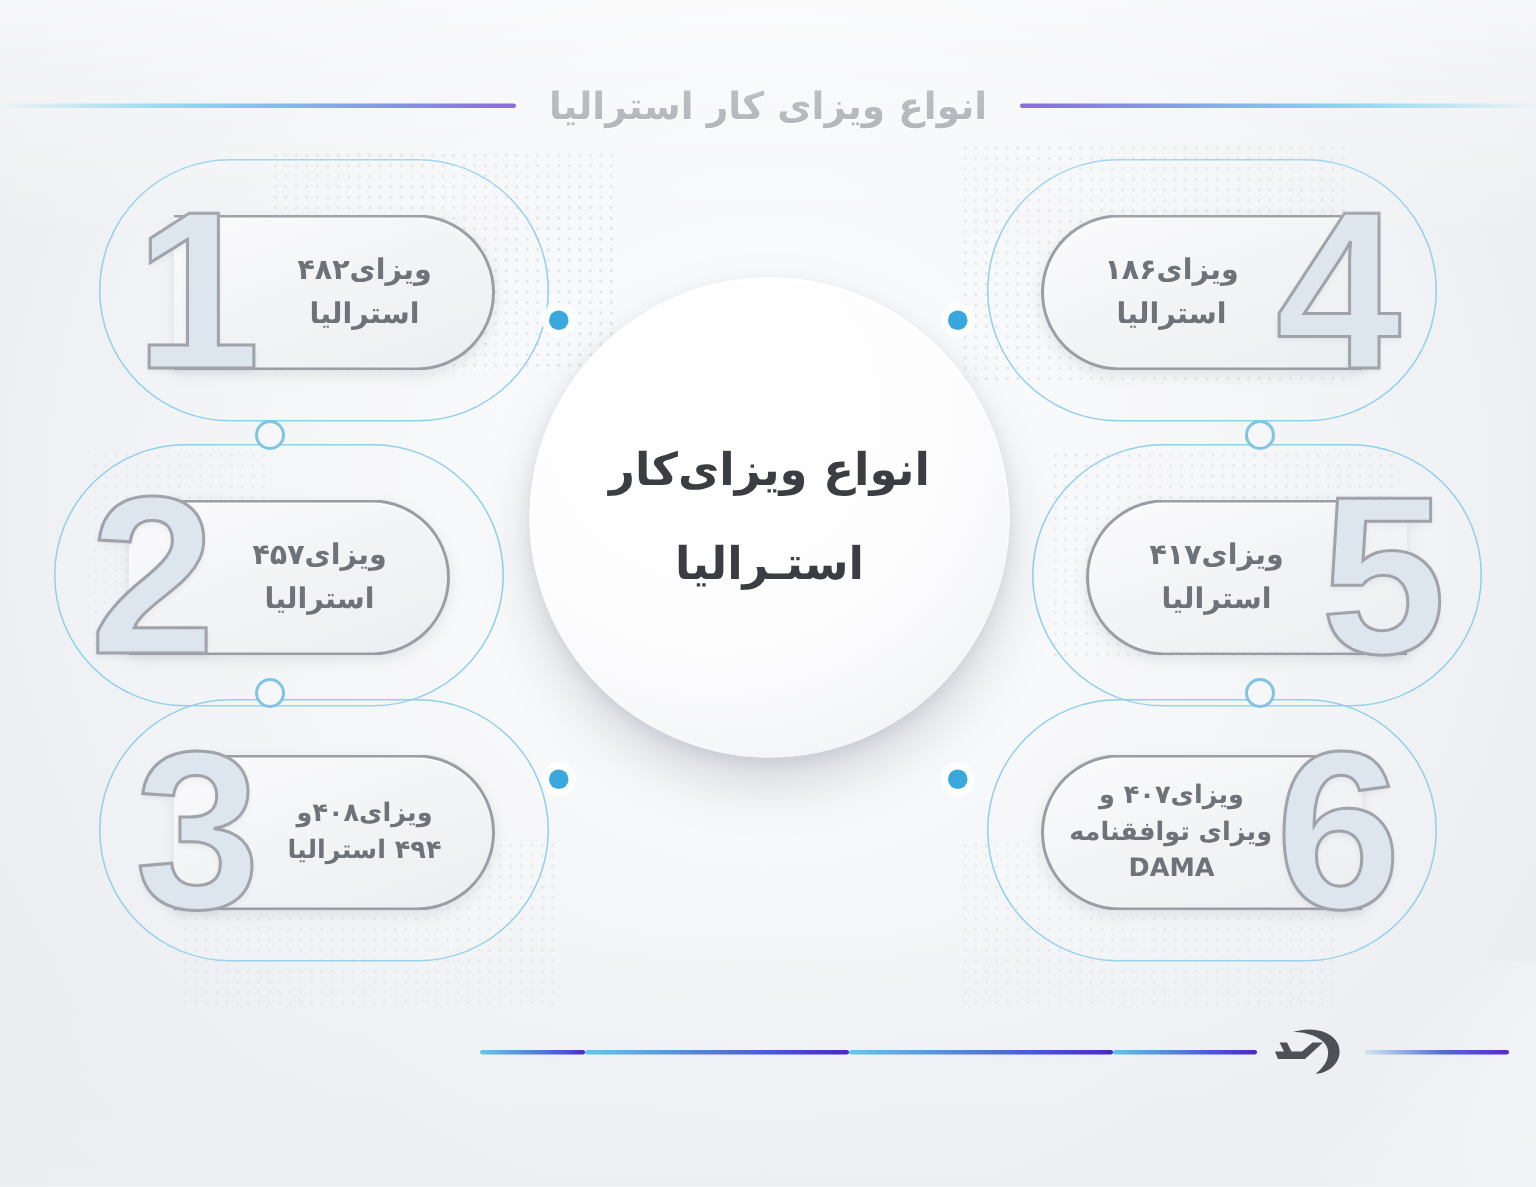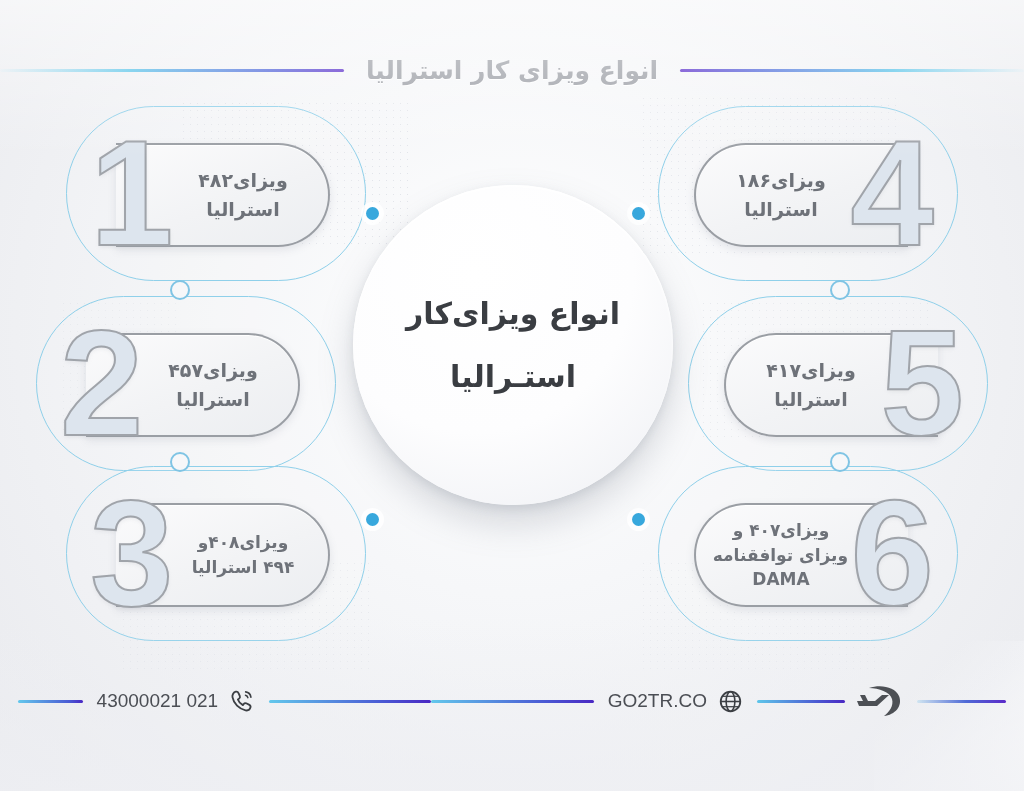--- a/index.html
+++ b/index.html
@@ -245,44 +245,23 @@
 
     <div class="brandlogo">
       <svg width="52" height="38" viewBox="0 0 52 38" aria-hidden="true">
         <path d="M14 6 C26 2, 40 5, 44 14 C48 24, 40 33, 29 34 C34 30, 39 24, 37 17 C35 10, 24 6, 14 6 Z" fill="#4d5055"></path>
         <path d="M4 24 L22 24 L34 13 L27 13 L20 19 L13 19 L10 13 L5 13 L8 19 L2 19 Z" fill="#4d5055"></path>
       </svg>
     </div>
 
     <div class="fline b"></div>
 
-    <div class="fitem">
-      <svg width="25" height="25" viewBox="0 0 24 24">
-        <circle cx="12" cy="12" r="9.4" fill="none" stroke="#3c3f44" stroke-width="1.7"></circle>
-        <ellipse cx="12" cy="12" rx="4.2" ry="9.4" fill="none" stroke="#3c3f44" stroke-width="1.5"></ellipse>
-        <line x1="2.8" y1="12" x2="21.2" y2="12" stroke="#3c3f44" stroke-width="1.5"></line>
-        <line x1="4.2" y1="7" x2="19.8" y2="7" stroke="#3c3f44" stroke-width="1.2"></line>
-        <line x1="4.2" y1="17" x2="19.8" y2="17" stroke="#3c3f44" stroke-width="1.2"></line>
-      </svg>
-      <span class="ftxt">GO2TR.CO</span>
-    </div>
 
     <div class="fline c"></div>
 
 
     <div class="fline d"></div>
 
-    <div class="fitem">
-      <svg width="26" height="26" viewBox="0 0 24 24">
-        <path d="M6.3 3.4 C7.6 3.1 8.4 3.8 8.9 5 L10 7.6 C10.4 8.6 10.1 9.2 9.3 9.8 L8.2 10.6
-                 C8.9 12.6 10.6 14.6 12.8 15.8 L13.6 14.7 C14.2 13.9 14.9 13.7 15.9 14.1
-                 L18.4 15.3 C19.6 15.9 20.2 16.8 19.8 18 C19.2 19.9 17.3 21 15.3 20.6
-                 C9.4 19.4 4.2 14.3 3.2 8.5 C2.8 6.3 4.2 3.9 6.3 3.4 Z" fill="none" stroke="#3c3f44" stroke-width="1.7" stroke-linejoin="round"></path>
-        <path d="M15.4 3.6 C17.9 4 19.8 5.9 20.2 8.4" fill="none" stroke="#3c3f44" stroke-width="1.5" stroke-linecap="round"></path>
-        <path d="M15.2 6.6 C16.4 6.9 17.2 7.7 17.4 8.9" fill="none" stroke="#3c3f44" stroke-width="1.4" stroke-linecap="round"></path>
-      </svg>
-      <span class="ftxt">43000021 021</span>
-    </div>
 
     <div class="fline e"></div>
   </div>
 
 </div>
 
 </body></html>

